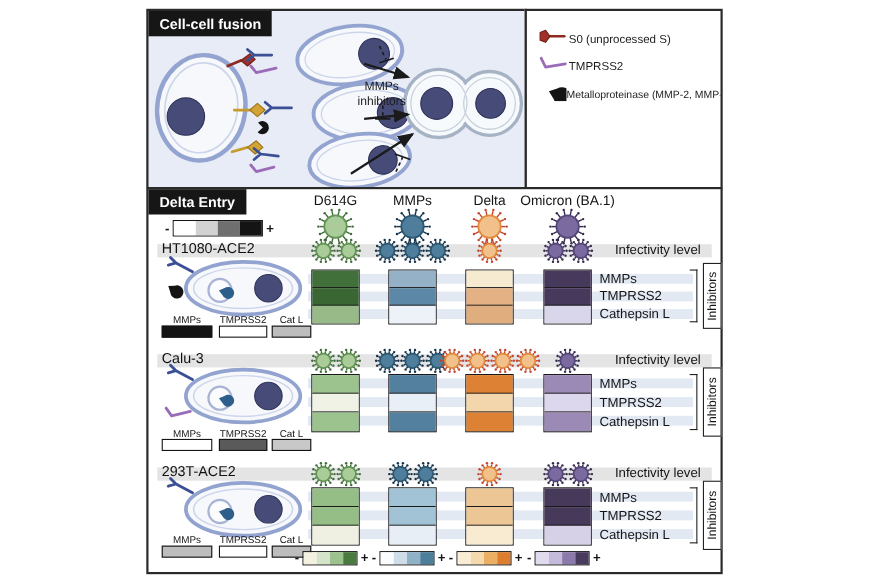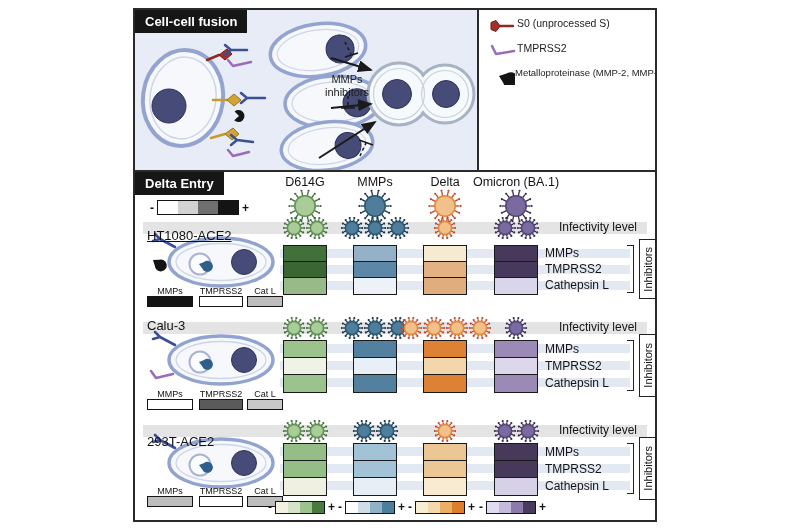--- a/index.html
+++ b/index.html
@@ -7,21 +7,21 @@
   #stage{position:relative;width:800px;height:530px;background:#ffffff;overflow:hidden;}
   #figure{position:absolute;left:133px;top:8px;width:524px;height:514px;}
   .panel{position:absolute;border:2px solid #2a2a2a;background:#ffffff;}
   #fusion-panel{left:0;top:0;width:346px;height:164px;background:#e8ecf6;}
   #legend-panel{left:344px;top:0;width:180px;height:164px;background:#ffffff;}
   #entry-panel{left:0;top:162px;width:524px;height:352px;background:#ffffff;}
   .black-tag{position:absolute;left:0;top:0;background:#161616;color:#ffffff;
     font-weight:bold;font-size:13px;padding:4px 10px;z-index:6;white-space:nowrap;}
   .fusion-label{position:absolute;font-size:11px;color:#1c1c1c;text-align:center;z-index:5;white-space:pre-line;line-height:1.2;}
   #fusion-svg{position:absolute;left:0;top:0;z-index:2;}
-  .legend-row{display:flex;align-items:flex-start;height:25px;overflow:hidden;}
+  .legend-row{display:flex;align-items:flex-end;height:25px;overflow:hidden;}
   .legend-row .lg-label{font-size:10.5px;color:#1c1c1c;white-space:nowrap;}
   .abs{position:absolute;}
   .variant-label{position:absolute;font-size:12.5px;color:#141414;text-align:center;width:120px;}
   .band{position:absolute;left:8px;width:504px;height:12px;background:#e4e4e4;z-index:1;}
   .rowstrip{position:absolute;left:145px;width:350px;height:9px;background:#e3e9f3;z-index:1;}
   .cellline-label{position:absolute;left:12px;font-size:13px;color:#111;z-index:3;white-space:nowrap;}
   .infect-label{position:absolute;font-size:12px;color:#141414;z-index:3;white-space:nowrap;}
   .heatbox{position:absolute;border:1.5px solid #1a1a1a;z-index:2;}
   .heatcell{width:100%;border-bottom:1.5px solid #1a1a1a;}
   .heatcell:last-child{border-bottom:none;}
@@ -307,21 +307,21 @@
               <line x1="19.3" y1="7.1" x2="20.2" y2="2.9" stroke="#352a4e" stroke-width="1.3"></line>
               <circle cx="20.5" cy="1.8" r="1.1" fill="#352a4e"></circle>
               <line x1="23.4" y1="9.0" x2="26.0" y2="5.7" stroke="#352a4e" stroke-width="1.3"></line>
               <circle cx="26.8" cy="4.8" r="1.1" fill="#352a4e"></circle>
               <line x1="26.2" y1="12.6" x2="30.0" y2="10.7" stroke="#352a4e" stroke-width="1.3"></line>
               <circle cx="31.1" cy="10.2" r="1.1" fill="#352a4e"></circle>
               <circle cx="17" cy="17" r="10.2" fill="#7b6aa0" stroke="#55477a" stroke-width="1.6"></circle>
             </svg>
           </div>
           <div class="band" style="top:50px;"></div>
-          <div class="cellline-label" style="top:56px;text-decoration:underline;">HT1080-ACE2</div>
+          <div class="cellline-label" style="top:46px;">HT1080-ACE2</div>
           <div class="infect-label" style="left:424px;top:48px;">Infectivity level</div>
           <div class="virus-wrap" style="left:147.5px;top:45px;">
             <svg width="22" height="22" style="overflow:visible;display:block">
               <line x1="17.6" y1="11.0" x2="19.9" y2="11.0" stroke="#3f6d38" stroke-width="1.3"></line>
               <circle cx="21.1" cy="11.0" r="1.1" fill="#3f6d38"></circle>
               <line x1="16.9" y1="13.9" x2="19.0" y2="14.9" stroke="#3f6d38" stroke-width="1.3"></line>
               <circle cx="20.1" cy="15.4" r="1.1" fill="#3f6d38"></circle>
               <line x1="15.1" y1="16.2" x2="16.6" y2="18.0" stroke="#3f6d38" stroke-width="1.3"></line>
               <circle cx="17.3" cy="18.9" r="1.1" fill="#3f6d38"></circle>
               <line x1="12.5" y1="17.4" x2="13.0" y2="19.7" stroke="#3f6d38" stroke-width="1.3"></line>
@@ -1007,21 +1007,21 @@
               </g>
             </svg>
           </div>
           <div class="expr-label" style="left:35px;top:217px;">MMPs</div>
           <div class="expr-bar" style="left:12px;top:227px;width:46px;background:#ffffff;"></div>
           <div class="expr-label" style="left:86px;top:217px;">TMPRSS2</div>
           <div class="expr-bar" style="left:64px;top:227px;width:44px;background:#5a5a5a;"></div>
           <div class="expr-label" style="left:130px;top:217px;">Cat L</div>
           <div class="expr-bar" style="left:112px;top:227px;width:36px;background:#c8c8c8;"></div>
           <div class="band" style="top:253px;"></div>
-          <div class="cellline-label" style="top:262px;text-align:center;">293T-ACE2</div>
+          <div class="cellline-label" style="top:249px;text-align:center;">293T-ACE2</div>
           <div class="infect-label" style="left:424px;top:251px;">Infectivity level</div>
           <div class="virus-wrap" style="left:147.5px;top:248px;">
             <svg width="22" height="22" style="overflow:visible;display:block">
               <line x1="17.6" y1="11.0" x2="19.9" y2="11.0" stroke="#3f6d38" stroke-width="1.3"></line>
               <circle cx="21.1" cy="11.0" r="1.1" fill="#3f6d38"></circle>
               <line x1="16.9" y1="13.9" x2="19.0" y2="14.9" stroke="#3f6d38" stroke-width="1.3"></line>
               <circle cx="20.1" cy="15.4" r="1.1" fill="#3f6d38"></circle>
               <line x1="15.1" y1="16.2" x2="16.6" y2="18.0" stroke="#3f6d38" stroke-width="1.3"></line>
               <circle cx="17.3" cy="18.9" r="1.1" fill="#3f6d38"></circle>
               <line x1="12.5" y1="17.4" x2="13.0" y2="19.7" stroke="#3f6d38" stroke-width="1.3"></line>

